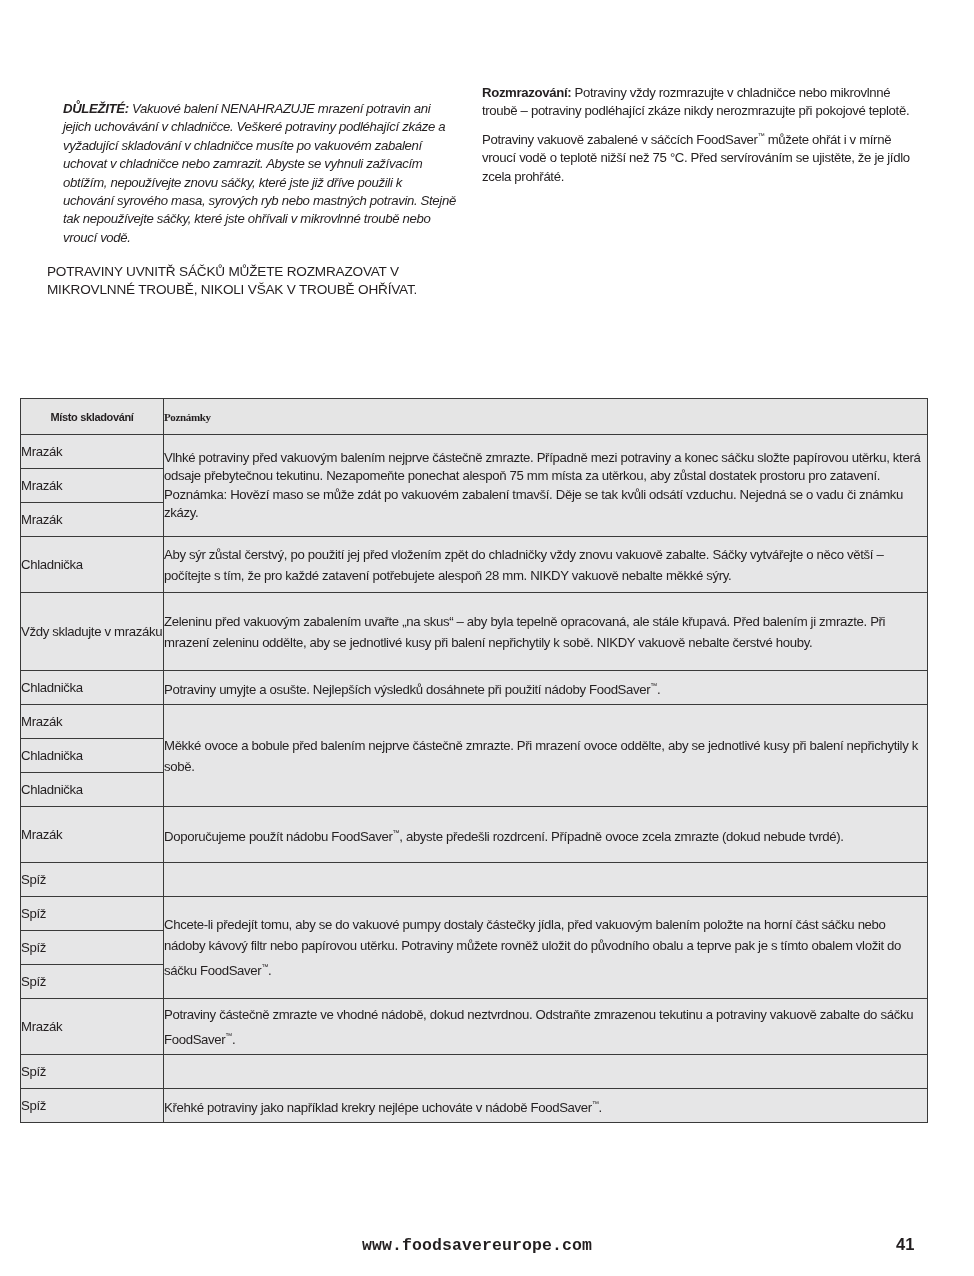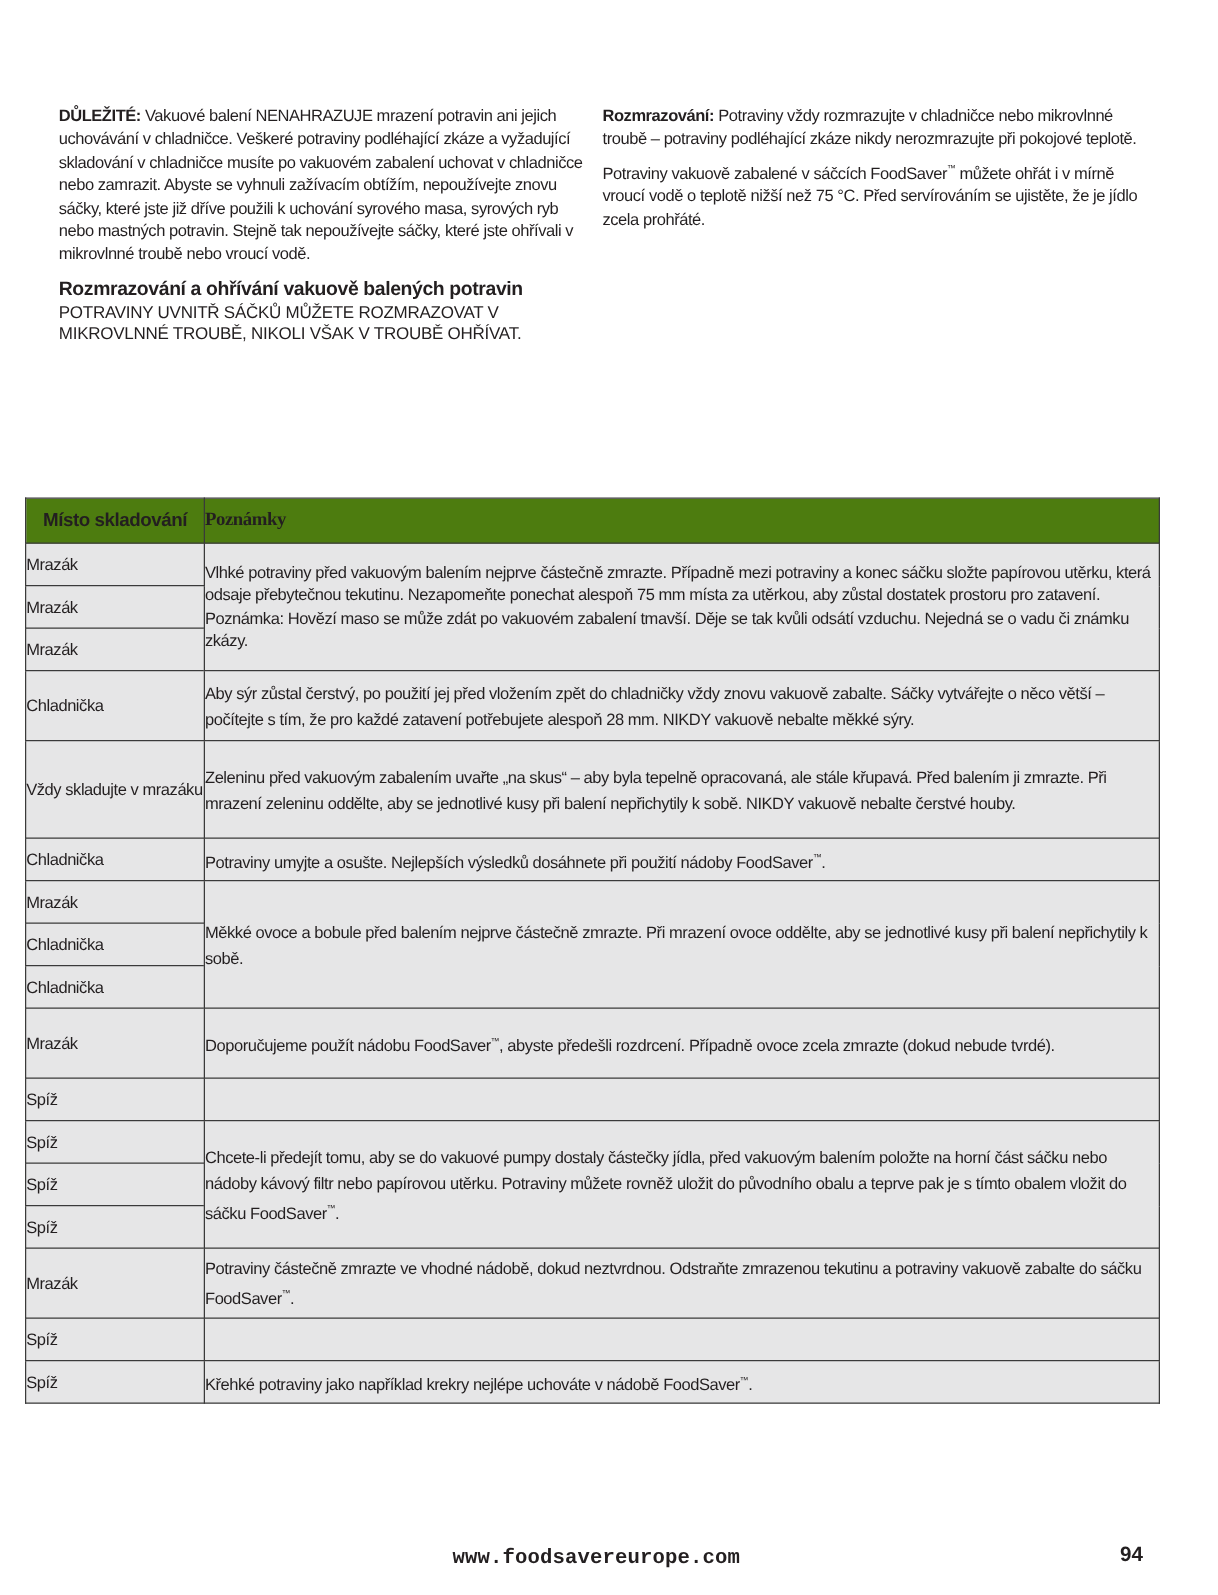--- a/index.html
+++ b/index.html
@@ -9,37 +9,37 @@
   }
   .col-left {
     position: absolute; left: 47px; top: 84px; width: 425px;
     font-size: 13.2px; line-height: 18.4px; letter-spacing: -0.35px;
   }
   .col-right {
     position: absolute; left: 482px; top: 84px; width: 430px;
     font-size: 13.2px; line-height: 18.4px; letter-spacing: -0.35px;
   }
   .col-right p { margin: 0 0 6px 0; }
-  .col-left p { margin: 0; }
+  .col-left p { margin: 16px; font-style: italic; }
   b { font-weight: bold; }
   .subhead {
     margin-top: 10px; font-weight: bold; font-size: 15.5px; line-height: 18px; letter-spacing: -0.3px;
   }
   .caps { font-size: 13.6px; line-height: 17.5px; letter-spacing: -0.2px; }
   .tm { font-size: 7px; vertical-align: 6px; }
 
   table.storage {
     position: absolute; left: 20px; top: 398px; width: 908px;
     border-collapse: collapse; font-size: 13.2px; letter-spacing: -0.35px;
   }
   table.storage td, table.storage th {
     border: 1.5px solid #3a3a3a; padding: 0;
   }
   table.storage th {
-    background: #4d7c0f; height: 35px; font-weight: bold; font-size: 15px; margin-left: 28px;
+    background: #e5e5e5; height: 35px; font-weight: bold; font-size: 11px; margin-left: 28px;
   }
   th.h-place { width: 142px; text-align: center; }
   th.h-notes { text-align: left; padding-left: 8px; font-family: Liberation Serif, serif; }
   td.place {
     background: #e6e6e7; text-align: left; width: 142px; line-height: 22px;
   }
   td.note {
     background: #e6e6e7; text-align: left; padding: 6px 8px; line-height: 21px; vertical-align: middle;
   }
   td.note-tight { line-height: 18.5px; }
@@ -54,21 +54,20 @@
   .page-num {
     position: absolute; left: 896px; top: 1235px;
     font-weight: bold; font-size: 16.5px; color: #231f20;
   }
 </style>
 </head>
 <body>
 
 <div class="col-left">
   <p><b>DŮLEŽITÉ:</b><span> Vakuové balení NENAHRAZUJE mrazení potravin ani jejich uchovávání v chladničce. Veškeré potraviny podléhající zkáze a vyžadující skladování v chladničce musíte po vakuovém zabalení uchovat v chladničce nebo zamrazit. Abyste se vyhnuli zažívacím obtížím, nepoužívejte znovu sáčky, které jste již dříve použili k uchování syrového masa, syrových ryb nebo mastných potravin. Stejně tak nepoužívejte sáčky, které jste ohřívali v mikrovlnné troubě nebo vroucí vodě.</span></p>
-  <div class="subhead">Rozmrazování a ohřívání vakuově balených potravin</div>
   <div class="caps">POTRAVINY UVNITŘ SÁČKŮ MŮŽETE ROZMRAZOVAT V MIKROVLNNÉ TROUBĚ, NIKOLI VŠAK V TROUBĚ OHŘÍVAT.</div>
 </div>
 
 <div class="col-right">
   <p><b>Rozmrazování:</b><span> Potraviny vždy rozmrazujte v chladničce nebo mikrovlnné troubě – potraviny podléhající zkáze nikdy nerozmrazujte při pokojové teplotě.</span></p>
   <p><span>Potraviny vakuově zabalené v sáčcích FoodSaver</span><span class="tm">™</span><span> můžete ohřát i v mírně vroucí vodě o teplotě nižší než 75 °C. Před servírováním se ujistěte, že je jídlo zcela prohřáté.</span></p>
 </div>
 
 <table class="storage">
   <tbody>
@@ -135,13 +134,13 @@
     <td class="note"></td>
   </tr>
   <tr class="r36">
     <td class="place">Spíž</td>
     <td class="note"><span>Křehké potraviny jako například krekry nejlépe uchováte v nádobě FoodSaver</span><span class="tm">™</span><span>.</span></td>
   </tr>
 </tbody>
   </table>
 
 <div class="footer-url">www.foodsavereurope.com</div>
-<div class="page-num">94</div>
+<div class="page-num">41</div>
 
 </body></html>

